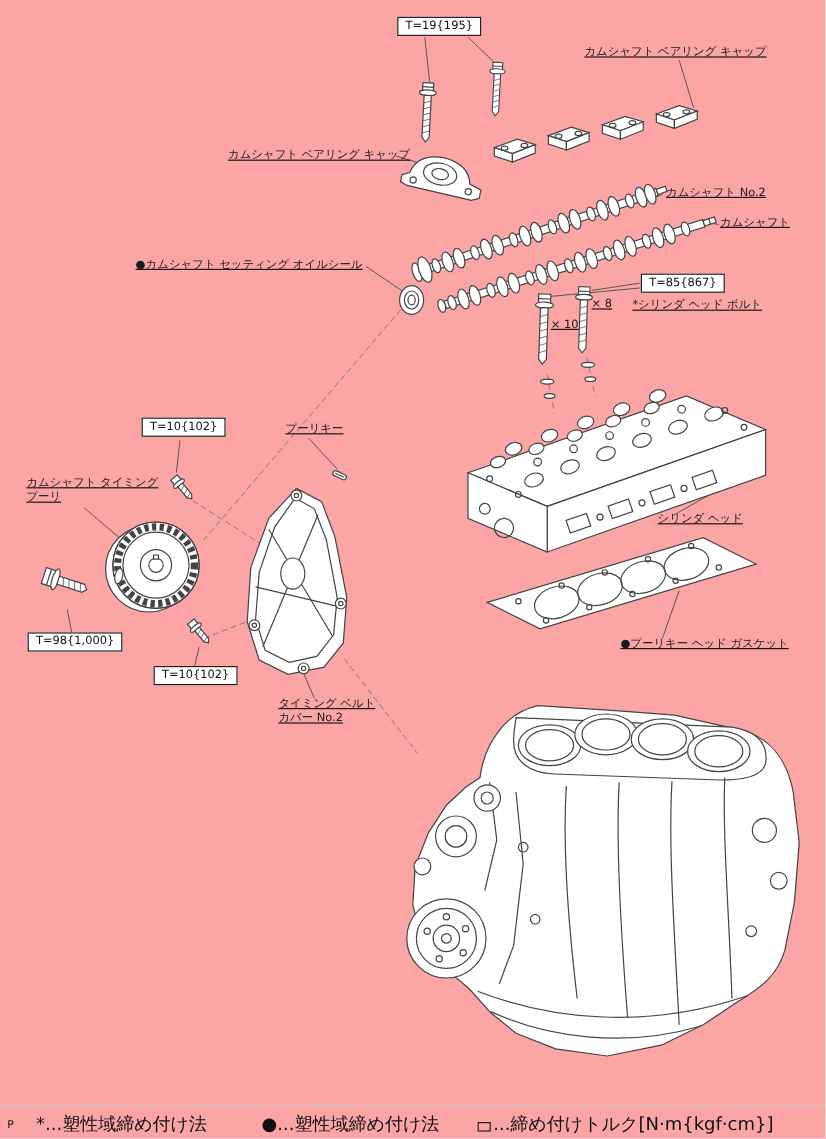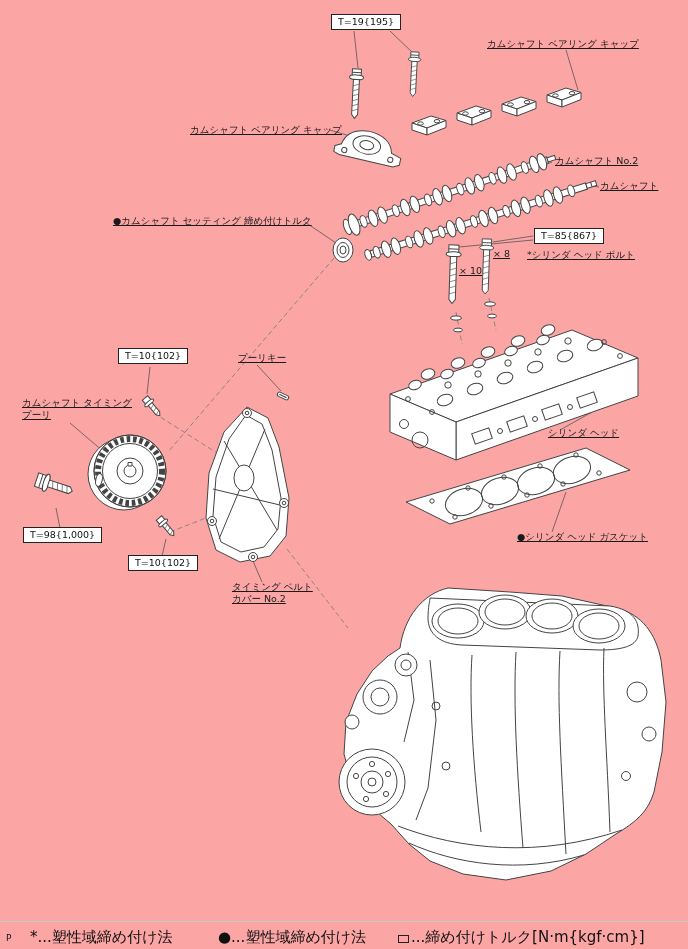--- a/index.html
+++ b/index.html
@@ -308,29 +308,29 @@
   <div class="tbox" style="left:331px; top:14px;">T=19{195}</div>
   <div class="tbox" style="left:534px; top:228px;">T=85{867}</div>
   <div class="tbox" style="left:118px; top:348px;">T=10{102}</div>
   <div class="tbox" style="left:23px;  top:527px;">T=98{1,000}</div>
   <div class="tbox" style="left:128px; top:555px;">T=10{102}</div>
 
   <div class="lbl" style="left:487px; top:38px;">カムシャフト ベアリング キャップ</div>
   <div class="lbl" style="left:190px; top:124px;">カムシャフト ベアリング キャップ</div>
   <div class="lbl" style="left:555px; top:155px;">カムシャフト No.2</div>
   <div class="lbl" style="left:600px; top:180px;">カムシャフト</div>
-  <div class="lbl" style="left:113px; top:215px;">●カムシャフト セッティング 締め付けトルク</div>
+  <div class="lbl" style="left:113px; top:215px;">●カムシャフト セッティング オイルシール</div>
   <div class="lbl" style="left:527px; top:249px;">*シリンダ ヘッド ボルト</div>
   <div class="lbl" style="left:459px; top:265px;">× 10</div>
   <div class="lbl" style="left:493px; top:248px;">× 8</div>
   <div class="lbl" style="left:238px; top:352px;">プーリキー</div>
   <div class="lbl" style="left:22px;  top:397px;">カムシャフト タイミング</div>
   <div class="lbl" style="left:22px;  top:409px;">プーリ</div>
   <div class="lbl" style="left:548px; top:427px;">シリンダ ヘッド</div>
-  <div class="lbl" style="left:517px; top:531px;">●シリンダ ヘッド ガスケット</div>
+  <div class="lbl" style="left:517px; top:531px;">●プーリキー ヘッド ガスケット</div>
   <div class="lbl" style="left:232px; top:581px;">タイミング ベルト</div>
   <div class="lbl" style="left:232px; top:593px;">カバー No.2</div>
 
   <div class="hr"></div>
   <div class="legend-item" style="left:6px; top:933px; font-size:9px;">P</div>
   <div class="legend-item" style="left:30px; top:928px;">*...塑性域締め付け法</div>
   <div class="legend-item" style="left:218px; top:928px;">●...塑性域締め付け法</div>
   <div class="legend-item" style="left:398px; top:928px;">
     <span class="sq"></span><span>...締め付けトルク[N·m{kgf·cm}]</span>
   </div>

